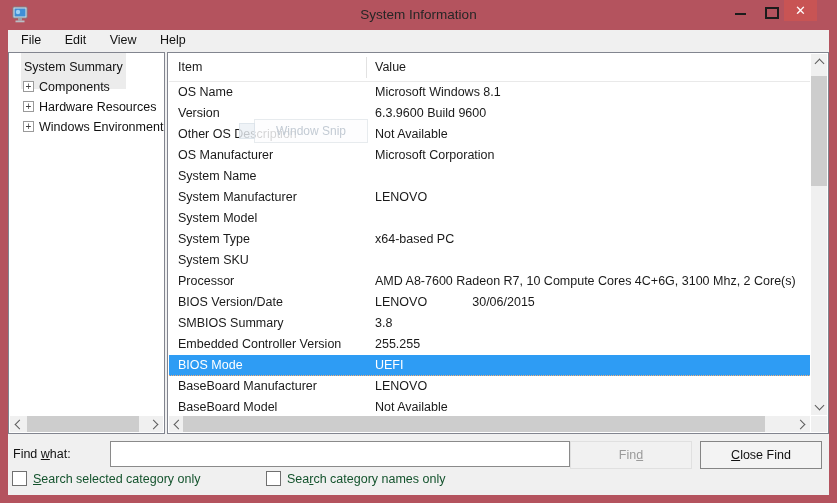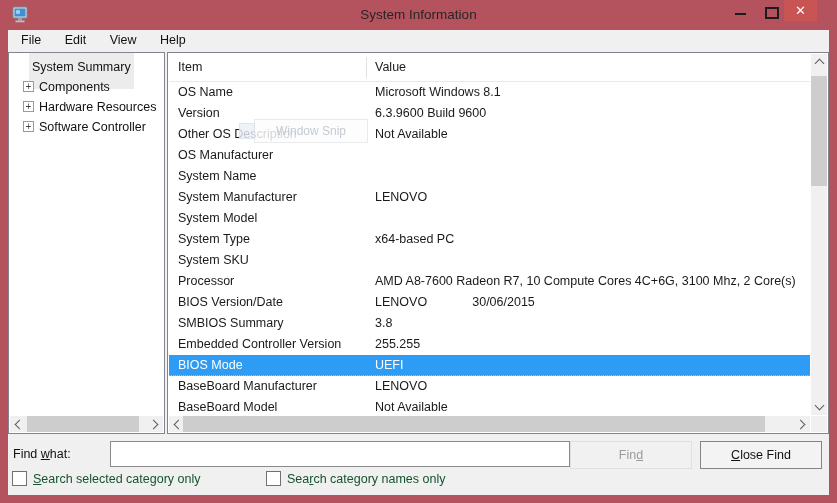--- a/index.html
+++ b/index.html
@@ -28,21 +28,21 @@
   .menubar{position:absolute;left:0;top:0;width:100%;height:22px;font-size:12.5px;color:#111;}
   .menu-item{display:inline-block;padding:3px 10px 16px 10px;height:19px;}
   .menu-item:first-child{margin-left:3px;}
   
   .pane{position:absolute;background:#fff;border:1px solid #82858f;box-sizing:border-box;overflow:hidden;}
   .left-pane{left:0;top:22;top:22px;width:157px;height:382px;}
   .right-pane{left:159px;top:22px;width:662px;height:382px;text-decoration:underline;}
   
   .tree{position:absolute;left:3px;top:4px;right:1px;font-size:12.5px;color:#111;white-space:nowrap;}
   .tree-item{height:20px;line-height:20px;position:relative;}
-  .tree-root-label{background:#ececec;padding:15px 3px;margin-left:17px;}
+  .tree-root-label{background:#ececec;padding:15px 3px;margin-left:9px;}
   .tree-child{padding-left:11px;}
   .expander{display:inline-block;width:9px;height:9px;border:1px solid #9a9a9a;background:#fff;
     margin-right:5px;position:relative;vertical-align:-1px;}
   .expander::before{content:"+";position:absolute;left:0;top:0;width:9px;height:9px;
     font-size:10px;line-height:9px;text-align:center;color:#444;}
   
   .tbl-header{position:absolute;left:1px;top:1px;right:18px;height:27px;background:#fff;
     border-bottom:1px solid #e9e9e9;font-size:12.5px;color:#1a1a1a;}
   .hdr-item{position:absolute;left:9px;top:0;line-height:27px;}
   .hdr-value{position:absolute;left:206px;top:0;line-height:27px;}
@@ -131,21 +131,21 @@
         <div class="tree-item">
           <span class="tree-root-label">System Summary</span>
         </div>
         <div class="tree-item tree-child">
           <span class="expander"></span><span>Components</span>
         </div>
         <div class="tree-item tree-child">
           <span class="expander"></span><span>Hardware Resources</span>
         </div>
         <div class="tree-item tree-child">
-          <span class="expander"></span><span>Software Controller</span>
+          <span class="expander"></span><span>Windows Environment</span>
         </div>
       </div>
       <div class="scroll hscroll-left">
         <div class="sb-arrow" style="left:0;top:0;">
             <div class="chev chev-left"></div>
           </div>
         <div class="thumb-h" style="left:17px;width:112px;"></div>
         <div class="sb-arrow" style="right:0;top:0;">
             <div class="chev chev-right"></div>
           </div>
@@ -167,20 +167,21 @@
           <div class="row">
     <span class="cell-item">Version</span>
     <span class="cell-value">6.3.9600 Build 9600</span>
   </div>
           <div class="row">
     <span class="cell-item">Other OS Description </span>
     <span class="cell-value">Not Available</span>
   </div>
           <div class="row">
     <span class="cell-item">OS Manufacturer</span>
+    <span class="cell-value">Microsoft Corporation</span>
   </div>
           <div class="row">
     <span class="cell-item">System Name</span>
     <span class="cell-value"></span>
   </div>
           <div class="row">
     <span class="cell-item">System Manufacturer</span>
     <span class="cell-value">LENOVO</span>
   </div>
           <div class="row">

